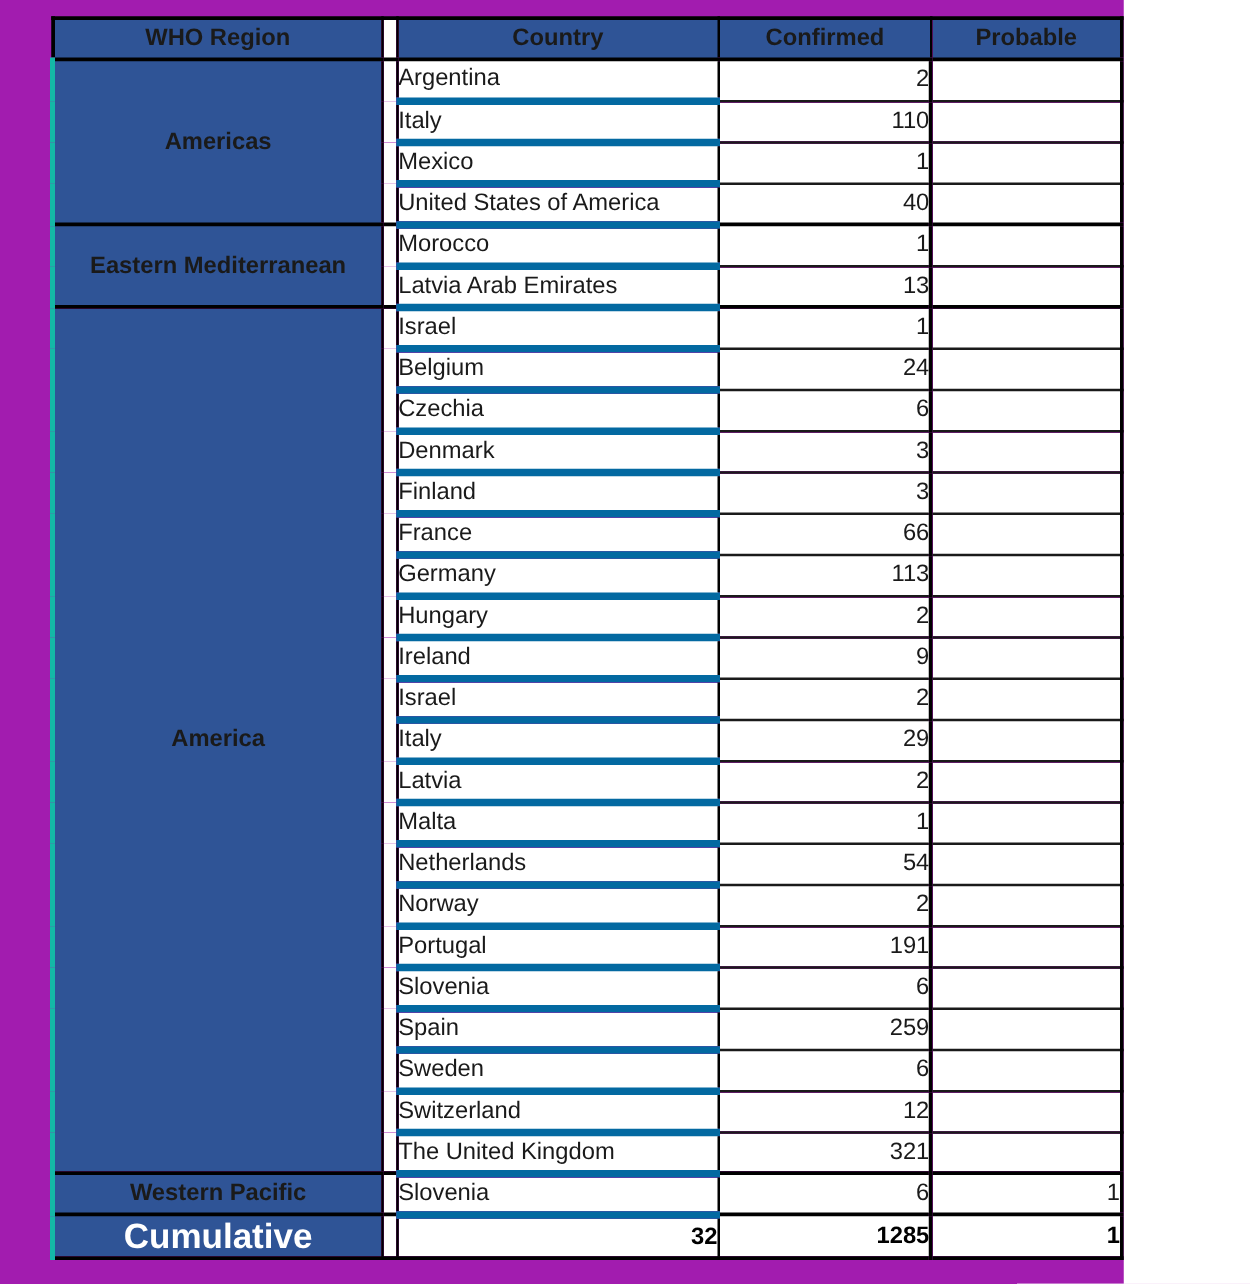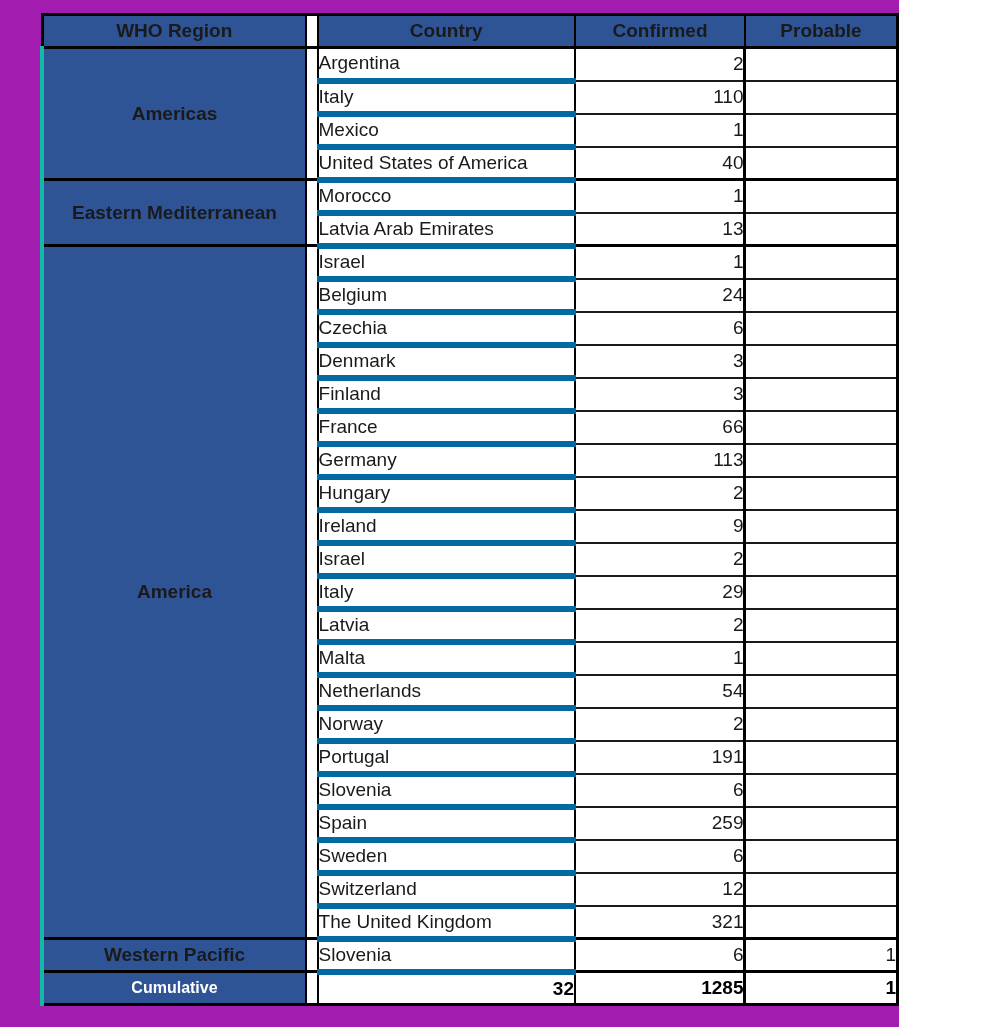--- a/index.html
+++ b/index.html
@@ -75,21 +75,21 @@
     border-right: none;
     border-top: none;
     border-bottom: none;
   }
   
   tr.sec td { border-top: 3px solid #000000; }
   tr.sec td.spacer { border-top: 3px solid #000000; }
   thead td.spacer { border-bottom: 3px solid #000000; }
   
   tr.cum td { font-weight: bold; color: #000000; }
-  tr.cum td.region { color: #ffffff; font-size: 16px; }
+  tr.cum td.region { color: #ffffff; font-size: 28px; }
 </style>
 </head>
 <body>
 
 <div class="sheet">
   <table class="who-table">
     <colgroup>
       <col style="width:284px">
         <col style="width:15px">
         <col style="width:274px">

